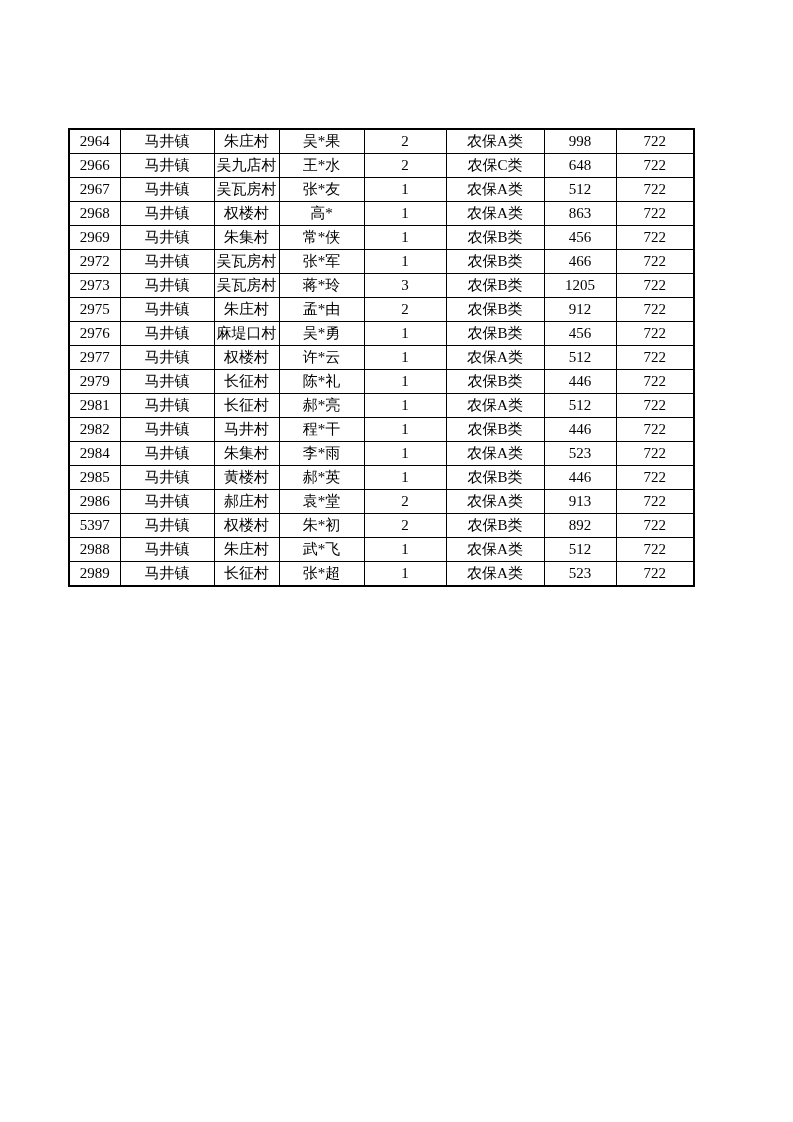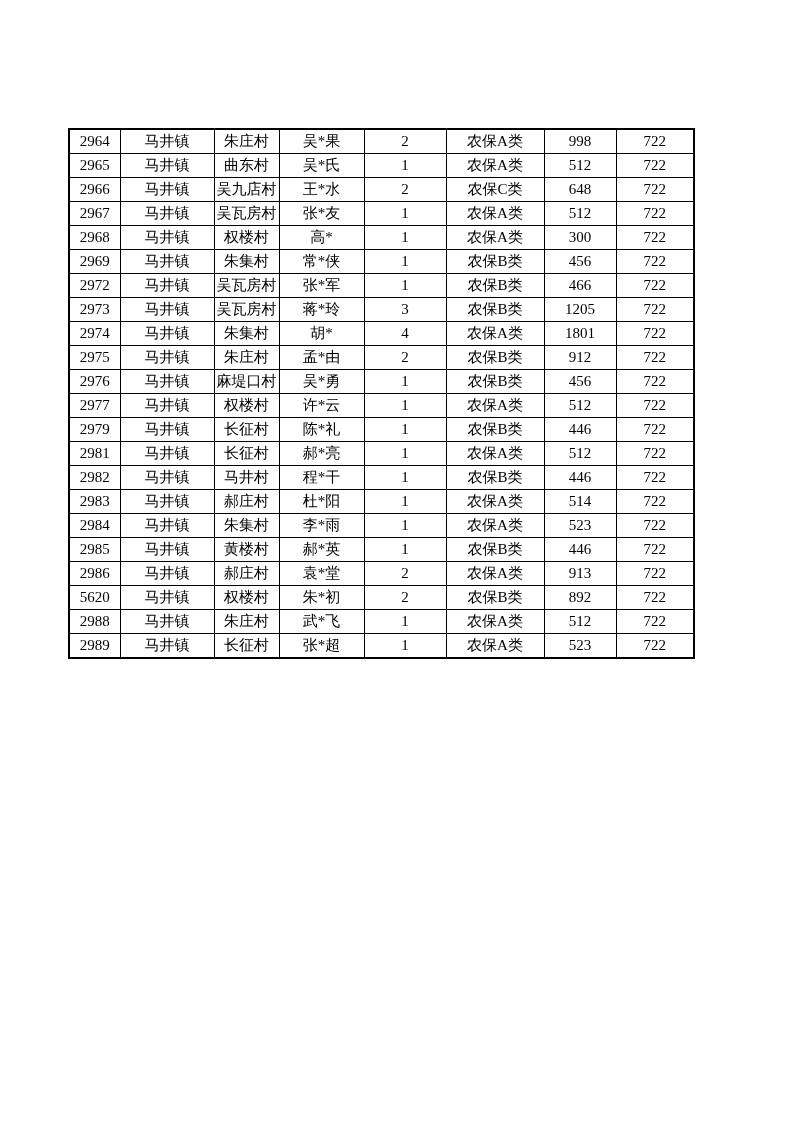--- a/index.html
+++ b/index.html
@@ -56,30 +56,20 @@
           <td>2964</td>
           <td>马井镇</td>
           <td>朱庄村</td>
           <td>吴*果</td>
           <td>2</td>
           <td>农保A类</td>
           <td>998</td>
           <td>722</td>
         </tr>
         <tr>
-          <td>2965</td>
-          <td>马井镇</td>
-          <td>曲东村</td>
-          <td>吴*氏</td>
-          <td>1</td>
-          <td>农保A类</td>
-          <td>512</td>
-          <td>722</td>
-        </tr>
-        <tr>
           <td>2966</td>
           <td>马井镇</td>
           <td>吴九店村</td>
           <td>王*水</td>
           <td>2</td>
           <td>农保C类</td>
           <td>648</td>
           <td>722</td>
         </tr>
         <tr>
@@ -92,21 +82,21 @@
           <td>512</td>
           <td>722</td>
         </tr>
         <tr>
           <td>2968</td>
           <td>马井镇</td>
           <td>权楼村</td>
           <td>高*</td>
           <td>1</td>
           <td>农保A类</td>
-          <td>300</td>
+          <td>863</td>
           <td>722</td>
         </tr>
         <tr>
           <td>2969</td>
           <td>马井镇</td>
           <td>朱集村</td>
           <td>常*侠</td>
           <td>1</td>
           <td>农保B类</td>
           <td>456</td>
@@ -126,30 +116,20 @@
           <td>2973</td>
           <td>马井镇</td>
           <td>吴瓦房村</td>
           <td>蒋*玲</td>
           <td>3</td>
           <td>农保B类</td>
           <td>1205</td>
           <td>722</td>
         </tr>
         <tr>
-          <td>2974</td>
-          <td>马井镇</td>
-          <td>朱集村</td>
-          <td>胡*</td>
-          <td>4</td>
-          <td>农保A类</td>
-          <td>1801</td>
-          <td>722</td>
-        </tr>
-        <tr>
           <td>2975</td>
           <td>马井镇</td>
           <td>朱庄村</td>
           <td>孟*由</td>
           <td>2</td>
           <td>农保B类</td>
           <td>912</td>
           <td>722</td>
         </tr>
         <tr>
@@ -196,30 +176,20 @@
           <td>2982</td>
           <td>马井镇</td>
           <td>马井村</td>
           <td>程*干</td>
           <td>1</td>
           <td>农保B类</td>
           <td>446</td>
           <td>722</td>
         </tr>
         <tr>
-          <td>2983</td>
-          <td>马井镇</td>
-          <td>郝庄村</td>
-          <td>杜*阳</td>
-          <td>1</td>
-          <td>农保A类</td>
-          <td>514</td>
-          <td>722</td>
-        </tr>
-        <tr>
           <td>2984</td>
           <td>马井镇</td>
           <td>朱集村</td>
           <td>李*雨</td>
           <td>1</td>
           <td>农保A类</td>
           <td>523</td>
           <td>722</td>
         </tr>
         <tr>
@@ -236,21 +206,21 @@
           <td>2986</td>
           <td>马井镇</td>
           <td>郝庄村</td>
           <td>袁*堂</td>
           <td>2</td>
           <td>农保A类</td>
           <td>913</td>
           <td>722</td>
         </tr>
         <tr>
-          <td>5620</td>
+          <td>5397</td>
           <td>马井镇</td>
           <td>权楼村</td>
           <td>朱*初</td>
           <td>2</td>
           <td>农保B类</td>
           <td>892</td>
           <td>722</td>
         </tr>
         <tr>
           <td>2988</td>

